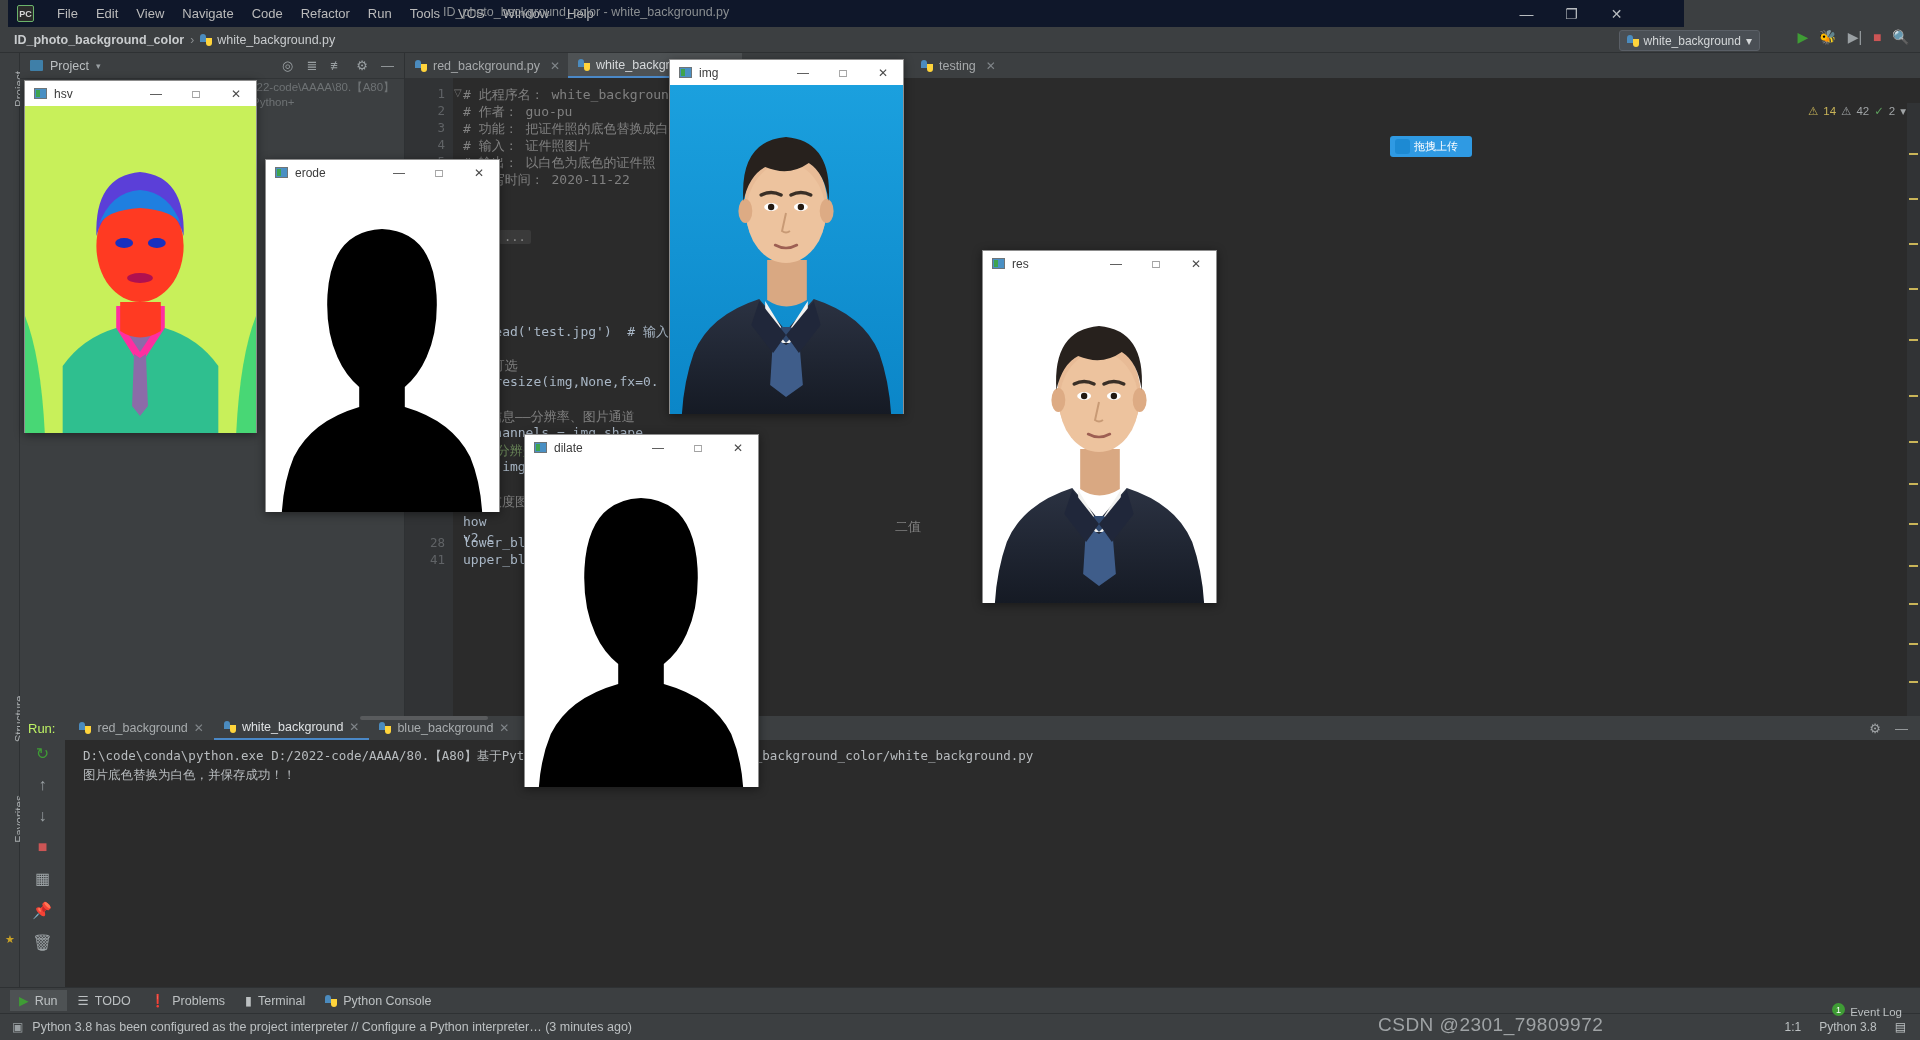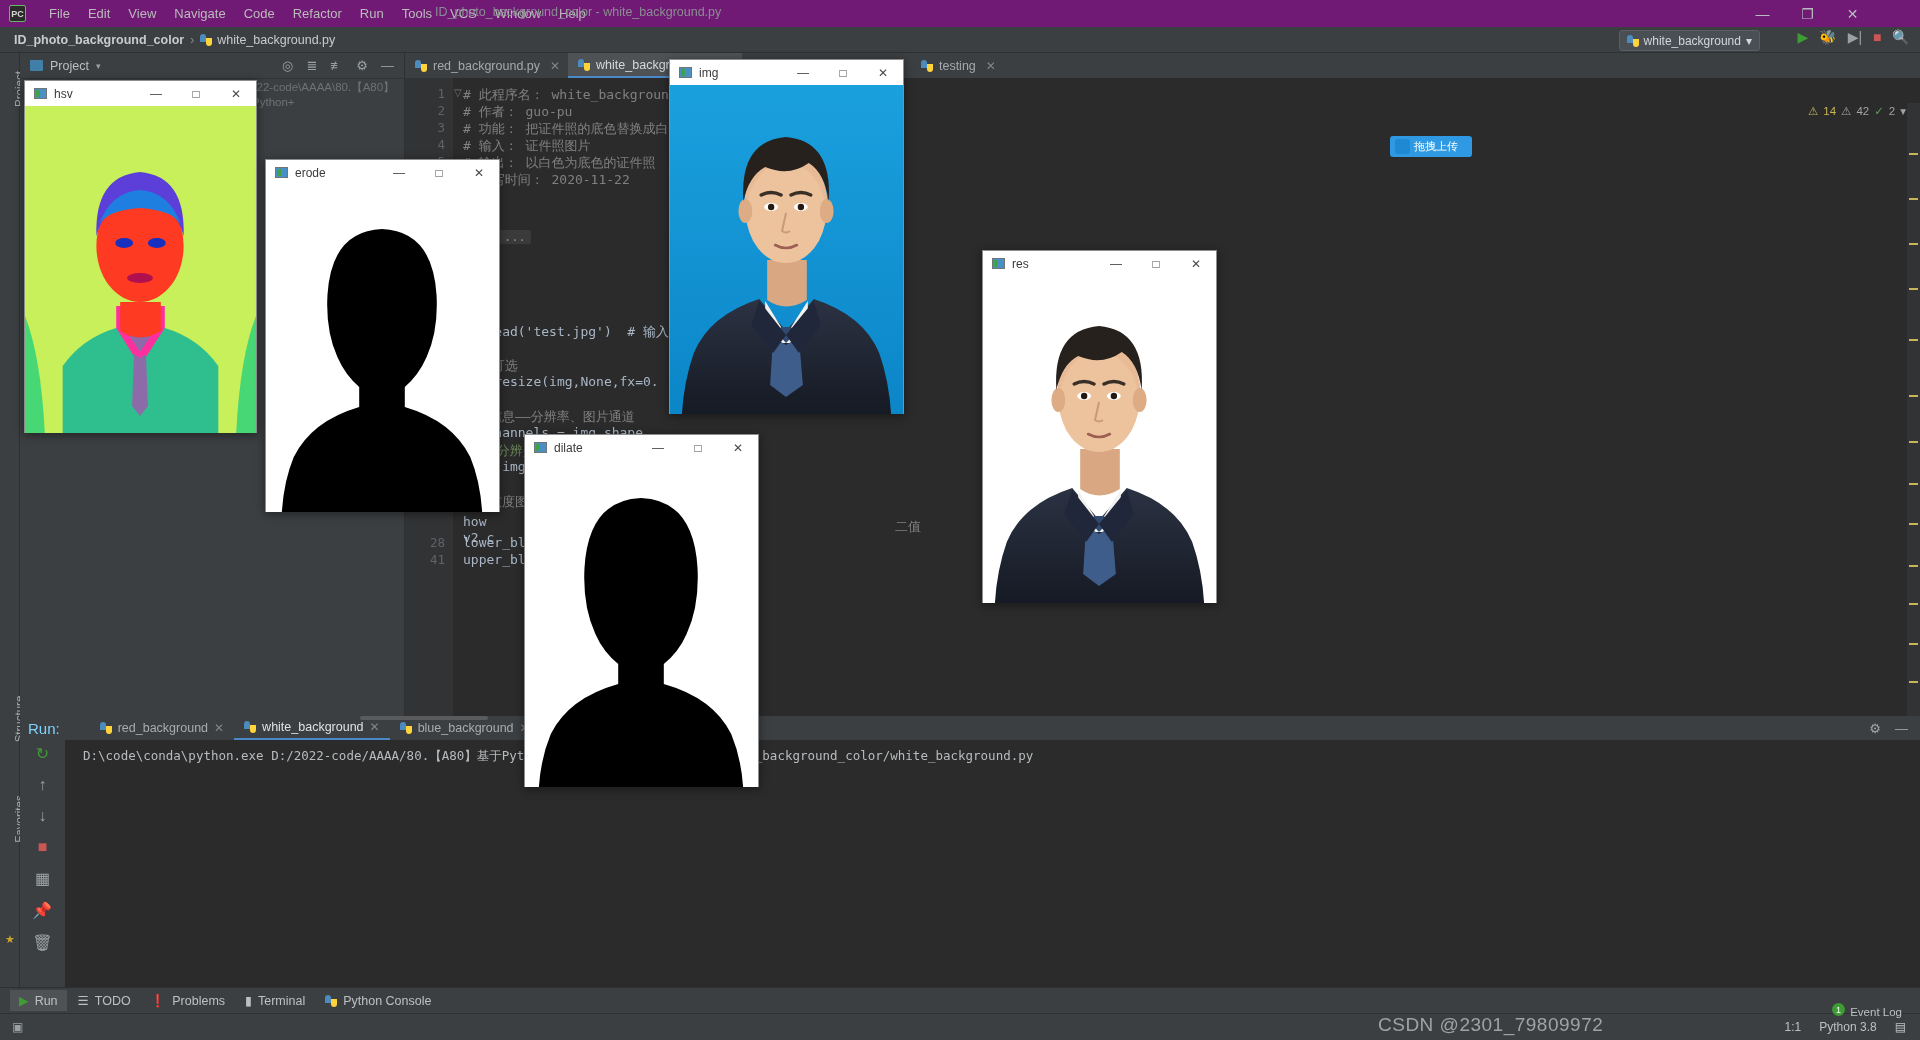--- a/index.html
+++ b/index.html
@@ -1,22 +1,22 @@
 <!DOCTYPE html>
 <html><head>
 <meta charset="utf-8">
 <style>
   * { box-sizing: border-box; margin:0; padding:0; }
   html,body { width:1920px; height:1040px; overflow:hidden; background:#3c3f41;
               font-family:"Liberation Sans", sans-serif; }
   #app { position:relative; width:1920px; height:1040px; background:#3c3f41; }
 
   
-  .titlebar { position:absolute; left:0; top:0; width:1920px; height:27px;
-              background:#701a75; display:flex; align-items:center; }
+  .titlebar { position:absolute; left:8px; top:0; width:1676px; height:27px;
+              background:#0f172a; display:flex; align-items:center; }
   .pc-logo { width:17px; height:17px; margin-left:9px; border:1.5px solid #6bb36b;
              border-radius:2px; color:#d6d6d6; font-size:9px; font-weight:bold;
              display:flex; align-items:center; justify-content:center; background:#2b2b2b;}
   .menubar { display:flex; align-items:center; margin-left:14px; }
   .menubar .mi { color:#bbbbbb; font-size:13px; padding:3px 9px; }
   .win-title { position:absolute; left:435px; top:5px; color:#8a8e91; font-size:12.5px; }
   .wctl { position:absolute; top:0; height:27px; width:45px; display:flex;
           align-items:center; justify-content:center; color:#b8bcbf; font-size:14px; }
   .wmin { right:135px; } .wmax { right:90px; } .wclose { right:45px; }
 
@@ -73,21 +73,21 @@
   .ellipsis { position:absolute; background:#3a3a3a; color:#8a8a8a; border-radius:2px;
               padding:0 5px; font-size:12px; font-family:"DejaVu Sans Mono", monospace;}
   .inspect { position:absolute; right:14px; top:26px; display:flex; align-items:center; gap:5px; font-size:11.5px;}
   .insp-w { color:#c9b458;} .insp-g { color:#a0a4a6;} .insp-ok{ color:#5c9c5c;}
   .rightgutter { position:absolute; right:0; top:25px; width:13px; height:638px; background:#313335;}
   .marker { position:absolute; right:2px; width:9px; height:2px; }
 
   
   .runpanel { position:absolute; left:20px; top:716px; width:1900px; height:271px; background:#3c3f41;}
   .runtabs { height:24px; display:flex; align-items:center; gap:0; padding-left:8px; }
-  .runlabel { color:#7dd3fc; font-size:15px; margin-right:30px; }
+  .runlabel { color:#bef264; font-size:13px; margin-right:14px; }
   .rtab { display:flex; align-items:center; gap:6px; padding:0 10px; height:24px;
           color:#a8acae; font-size:12.5px;}
   .rtab.active { color:#dfe2e4; border-bottom:2px solid #4a88c7;}
   .rtab .x { color:#81868a; font-size:12px;}
   .runsettings { margin-left:auto; display:flex; gap:14px; padding-right:12px; color:#a0a4a6; font-size:13px;}
   .runbody { position:relative; height:247px; background:#2b2b2b; margin-left:0;}
   .rungutter { position:absolute; left:0; top:0; width:45px; height:247px; background:#3c3f41;
                display:flex; flex-direction:column; align-items:center; padding-top:4px; gap:13px; color:#9aa0a3;}
   .console { position:absolute; left:45px; top:0; right:0; bottom:0; padding:6px 0 0 18px;
              font-family:"DejaVu Sans Mono", monospace; font-size:12.5px; color:#b8bcbf; }
@@ -339,20 +339,21 @@
         <span style="color:#3f9c35">↻</span>
         <span>↑</span>
         <span>↓</span>
         <span style="color:#cc5555">■</span>
         <span>▦</span>
         <span>📌</span>
         <span>🗑</span>
       </div>
       <div class="console">
         <div>D:\code\conda\python.exe D:/2022-code/AAAA/80.【A80】基于Python+OpenCV证件照底色替换/ID_photo_background_color/white_background.py</div>
+        <div>图片底色替换为白色，并保存成功！！</div>
       </div>
     </div>
   </div>
   <div class="scrollthumb"></div>
 
   <div class="botbar">
     <div class="bbitem active">
       <span style="color:#3f9c35">▶</span>
       <span>Run</span>
     </div>
@@ -369,20 +370,21 @@
       <span>Terminal</span>
     </div>
     <div class="bbitem">
       <span class="pyico"></span>
       <span>Python Console</span>
     </div>
   </div>
 
   <div class="statusbar">
     <span style="color:#9aa0a3;font-size:12px;">▣</span>
+    <span class="msg">Python 3.8 has been configured as the project interpreter // Configure a Python interpreter… (3 minutes ago)</span>
     <span class="status-right">
       <span>1:1</span>
       <span>Python 3.8</span>
       <span>▤</span>
     </span>
   </div>
   <div class="evbadge">1</div>
   <div class="evlog">Event Log</div>
   <div class="watermark">CSDN @2301_79809972</div>
 

